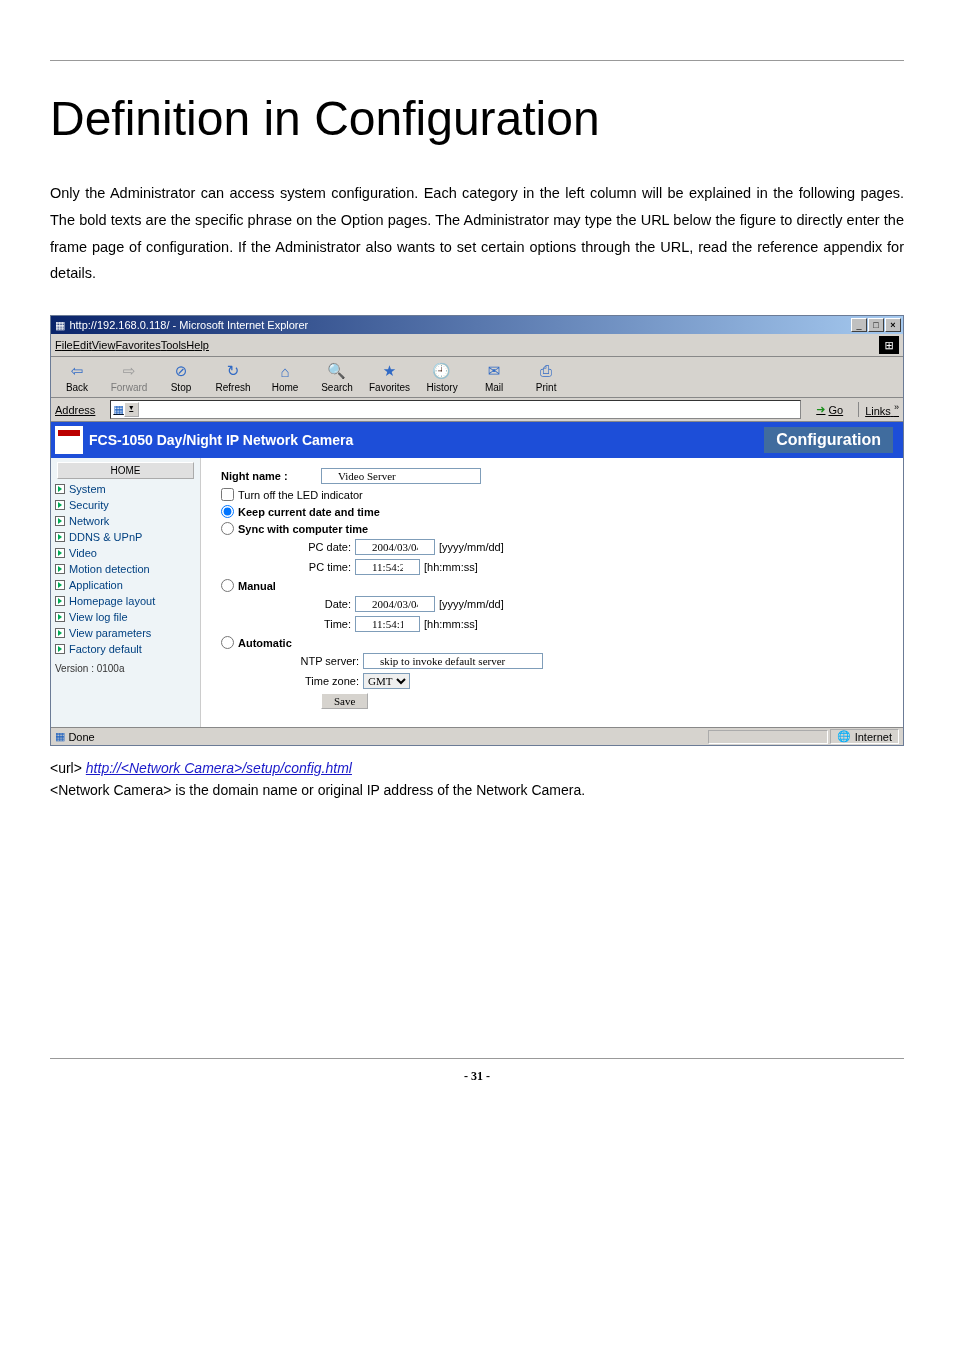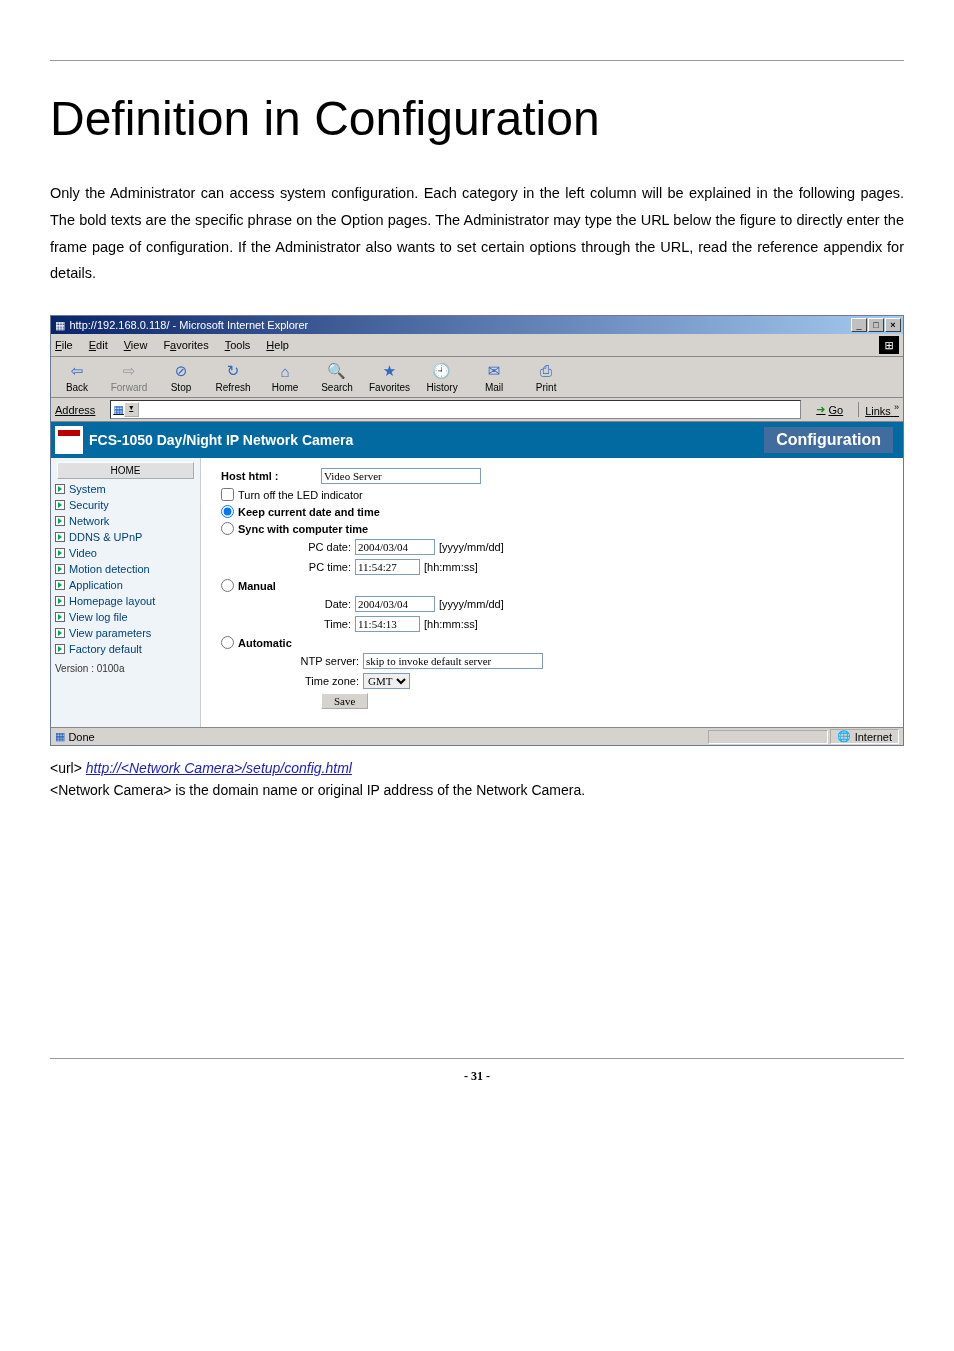--- a/index.html
+++ b/index.html
@@ -20,57 +20,57 @@
     margin-bottom: 28px;
   }
   
   .ie-window { border: 1px solid #6b7b96; background: #d6d3ce; font-size: 11px; font-family: Tahoma, Arial, sans-serif; position: relative; }
   .title-bar { background: linear-gradient(to right,#0a246a,#a6caf0); color:#fff; display:flex; align-items:center; justify-content:space-between; padding:2px 2px 2px 4px; height:18px; }
   .title-text { display:flex; align-items:center; gap:4px; font-size:11px; }
   .sys-buttons { display:flex; gap:1px; }
   .sys-btn { width:16px; height:14px; background:#c0c0c0; border:1px solid #fff; border-right-color:#404040; border-bottom-color:#404040; font-size:9px; text-align:center; line-height:12px; color:#000; }
   .sys-btn.close { font-weight:bold; }
   .menu-bar { display:flex; justify-content:space-between; align-items:center; background:#d6d3ce; border-bottom:1px solid #888; padding:2px 4px; }
-  .menus { display:flex; gap:16px; }
+  .menus { display:flex; gap:0;text-decoration:underline; }
   .menus span u { text-decoration: underline; }
   .ie-logo { width:20px; height:18px; background:#000; display:flex; align-items:center; justify-content:center; }
   .ie-logo-inner { color:#fff; font-size:11px; }
   .toolbar { display:flex; align-items:center; padding:4px 6px; border-bottom:1px solid #888; gap:12px; background:#d6d3ce; }
   .tool-btn { display:flex; flex-direction:column; align-items:center; min-width:40px; color:#000; }
   .tool-btn.disabled { color:#7a7a7a; }
   .tool-icon { width:20px; height:20px; display:flex; align-items:center; justify-content:center; font-size:15px; color:#316ac5; }
   .tool-btn.disabled .tool-icon { color:#9a9a9a; }
   .tool-label { font-size:10px; margin-top:1px; }
   .addr-bar { display:flex; align-items:center; padding:2px 4px; background:#d6d3ce; border-bottom:1px solid #888; gap:15px;text-decoration:underline; }
   .addr-label u { text-decoration:underline; }
   .addr-input-wrap { flex:1; display:flex; background:#fff; border:1px inset #888; align-items:center; padding:1px 2px; }
   .addr-input { flex:1; border:none; outline:none; font-size:11px; font-family:Tahoma; }
   .addr-dd { width:15px; height:15px; background:#d6d3ce; border:1px outset #fff; text-align:center; font-size:8px; }
   .go-btn { display:flex; align-items:center; gap:3px; }
   .links-sep { border-left:1px solid #888; padding-left:6px; }
-  .header-strip { display:flex; align-items:center; justify-content:space-between; background:#0369a1; color:#fff; padding:4px 10px 4px 4px; }
+  .header-strip { display:flex; align-items:center; justify-content:space-between; background:#1d4ed8; color:#fff; padding:4px 10px 4px 4px; }
   .header-left { display:flex; align-items:center; gap:6px; }
   .logo-box { width:28px; height:28px; background:#fff; display:flex; align-items:center; justify-content:center; flex-direction:column; }
   .logo-top { width:22px; height:6px; background:#b00; }
   .logo-bot { width:22px; height:14px; background:#fff; position:relative; }
   .product-title { font-size:14px; font-weight:bold; }
   .config-tab { background:#406c9e; padding:4px 12px; font-size:16px; font-weight:bold; }
   .content-row { display:flex; flex:1; }
   .sidebar { width:150px; background:#eef4f7; border-right:1px solid #ccc; font-size:11px; }
   .side-home { display:block; text-align:center; background:#e0e0e0; border:1px outset #fff; margin:4px 6px 2px 6px; padding:2px 0; font-size:10px; }
   .side-item { display:flex; align-items:center; padding:2px 4px; color:#004080; gap:4px; }
   .side-arrow { width:10px; height:10px; background:#fff; border:1px solid #666; position:relative; flex-shrink:0; }
   .side-arrow::after { content:""; position:absolute; left:2px; top:1px; width:0; height:0; border-top:3px solid transparent; border-bottom:3px solid transparent; border-left:4px solid #0a5; }
   .version { padding:6px 4px; color:#333; font-size:10px; }
   .main { flex:1; background:#fff; padding:0 0 8px 0; font-size:11px; }
   .crumb { background:#406c9e; color:#fff; padding:2px 6px; font-size:11px; }
   .form-area { padding:6px 20px; }
   .row { margin:4px 0; display:flex; align-items:center; }
   .row-label { width:100px; font-weight:bold; }
-  .txt { border:1px solid #7f9db9; padding:1px 2px; font-size:11px; font-family:Tahoma; }
+  .txt { border:1px solid #7f9db9; padding:1px 16px; font-size:11px; font-family:Tahoma; }
   .chk { margin-right:4px; }
   .indent2 { margin-left:60px; }
   .field-label { display:inline-block; width:70px; text-align:right; margin-right:4px; }
   .save-btn { padding:1px 12px; background:#d6d3ce; border:1px outset #fff; margin-left:100px; font-size:11px; font-family:Tahoma; }
   .select { border:1px solid #7f9db9; font-size:11px; font-family:Tahoma; padding:0; }
   .status-bar { display:flex; justify-content:space-between; align-items:center; background:#d6d3ce; border-top:1px solid #888; padding:1px 4px; height:18px; font-size:11px; }
   .status-left { display:flex; align-items:center; gap:3px; }
   .status-right { display:flex; align-items:center; gap:4px; border:1px inset #fff; padding:0 6px; }
   .status-pane { border:1px inset #fff; width:120px; height:14px; }
   .globe { color:#1b5fbf; font-size:11px; }
@@ -233,21 +233,21 @@
         <div class="side-item">
             <span class="side-arrow"></span>
             <span>Factory default</span>
           </div>
         <div class="version">Version : 0100a</div>
       </div>
 
       <div class="main">
         <div class="form-area">
           <div class="row">
-            <span class="row-label">Host html :</span>
+            <span class="row-label">Night name :</span>
             <input class="txt" style="width: 160px;" value="Video Server">
           </div>
           <div class="row">
             <input type="checkbox" class="chk" style="">
             <span>Turn off the LED indicator</span>
           </div>
 
           <div class="row">
             <input type="radio" name="dt" class="chk" checked="" style="">
             <b>Keep current date and time</b>

